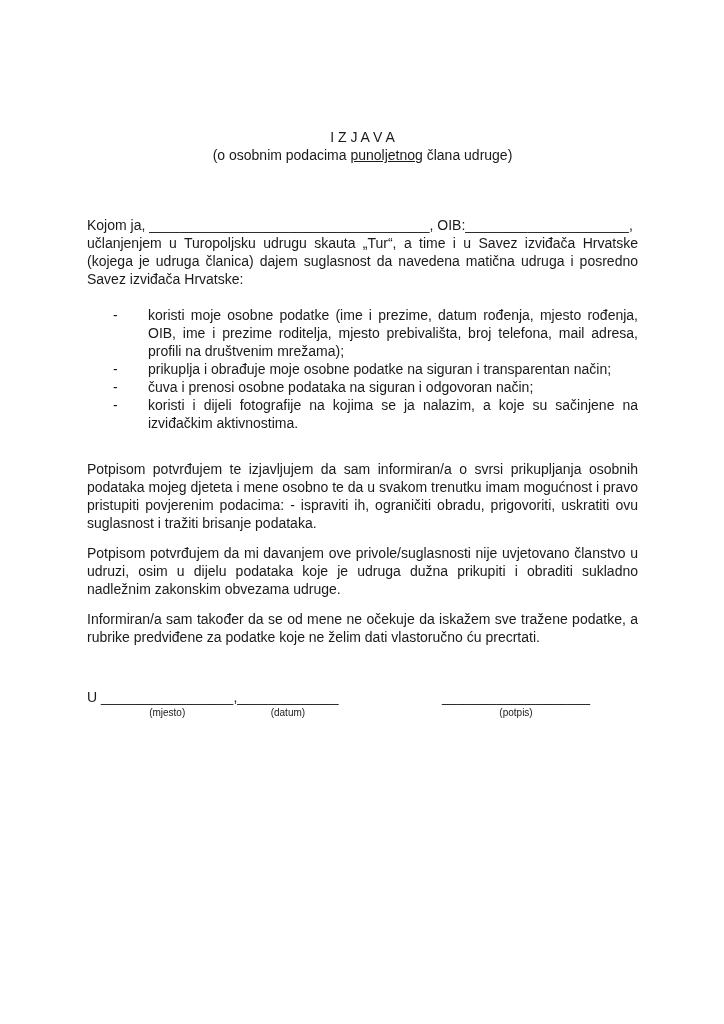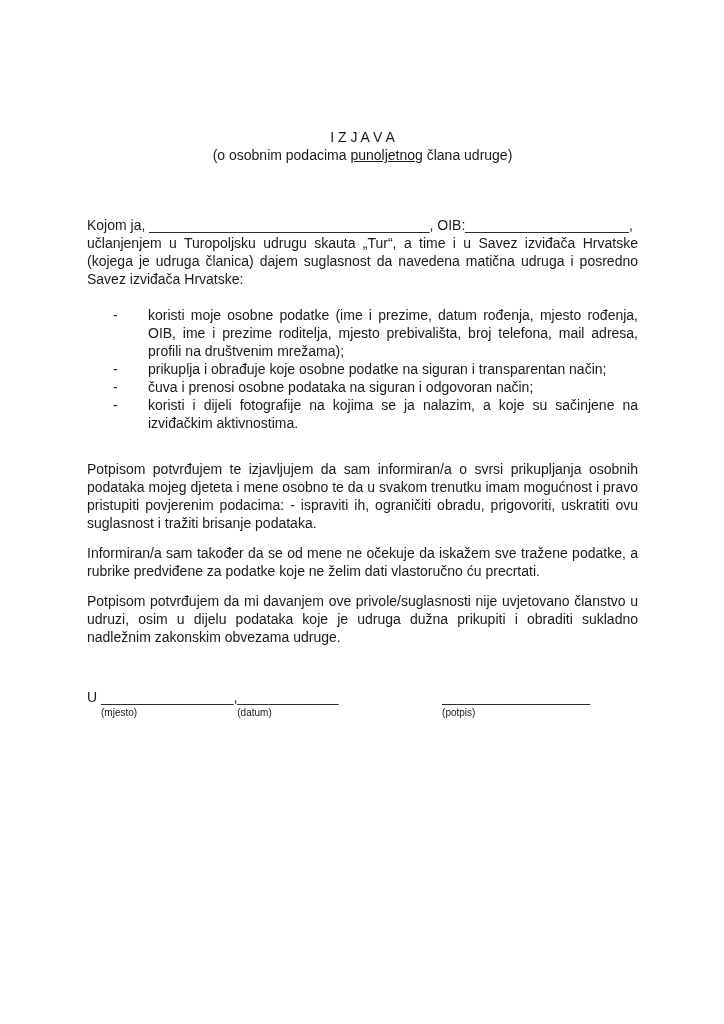--- a/index.html
+++ b/index.html
@@ -34,21 +34,21 @@
     justify-content: space-between;
     align-items: flex-start;
     margin-top: 42px;
     padding-right: 48px;
   }
   .sig-left { white-space: nowrap; }
   .blank { white-space: nowrap; }
   .blank-group {
     display: inline-flex;
     flex-direction: column;
-    align-items: flex-start;
+    align-items: center;
     vertical-align: baseline;
   }
   .sig-label { font-size: 10px; line-height: 13px; color: #1a1a1a; }
 </style>
 </head>
 <body>
 
 <div class="page">
 
   <div class="title-block">
@@ -60,37 +60,37 @@
 
   <div class="para para-intro">učlanjenjem u Turopoljsku udrugu skauta „Tur“, a time i u Savez izviđača Hrvatske (kojega je udruga članica) dajem suglasnost da navedena matična udruga i posredno Savez izviđača Hrvatske:</div>
 
   <div class="bullet-list">
     <div class="bullet">
       <span class="marker">-</span>
       <span class="btext">koristi moje osobne podatke (ime i prezime, datum rođenja, mjesto rođenja, OIB, ime i prezime roditelja, mjesto prebivališta, broj telefona, mail adresa, profili na društvenim mrežama);</span>
     </div>
     <div class="bullet">
       <span class="marker">-</span>
-      <span class="btext">prikuplja i obrađuje koje osobne podatke na siguran i transparentan način;</span>
+      <span class="btext">prikuplja i obrađuje moje osobne podatke na siguran i transparentan način;</span>
     </div>
     <div class="bullet">
       <span class="marker">-</span>
       <span class="btext">čuva i prenosi osobne podataka na siguran i odgovoran način;</span>
     </div>
     <div class="bullet">
       <span class="marker">-</span>
       <span class="btext">koristi i dijeli fotografije na kojima se ja nalazim, a koje su sačinjene na izviđačkim aktivnostima.</span>
     </div>
   </div>
 
   <div class="para para-consent">Potpisom potvrđujem te izjavljujem da sam informiran/a o svrsi prikupljanja osobnih podataka mojeg djeteta i mene osobno te da u svakom trenutku imam mogućnost i pravo pristupiti povjerenim podacima: - ispraviti ih, ograničiti obradu, prigovoriti, uskratiti ovu suglasnost i tražiti brisanje podataka.</div>
 
+  <div class="para para-membership">Potpisom potvrđujem da mi davanjem ove privole/suglasnosti nije uvjetovano članstvo u udruzi, osim u dijelu podataka koje je udruga dužna prikupiti i obraditi sukladno nadležnim zakonskim obvezama udruge.</div>
+
   <div class="para para-informed">Informiran/a sam također da se od mene ne očekuje da iskažem sve tražene podatke, a rubrike predviđene za podatke koje ne želim dati vlastoručno ću precrtati.</div>
-
-  <div class="para para-membership">Potpisom potvrđujem da mi davanjem ove privole/suglasnosti nije uvjetovano članstvo u udruzi, osim u dijelu podataka koje je udruga dužna prikupiti i obraditi sukladno nadležnim zakonskim obvezama udruge.</div>
 
   <div class="sig-row">
     <span class="sig-left"><span>U </span><span class="blank-group">
           <span class="blank">_________________</span>
           <span class="sig-label">(mjesto)</span>
         </span><span>,</span><span class="blank-group">
           <span class="blank">_____________</span>
           <span class="sig-label">(datum)</span>
         </span></span>
     <span class="blank-group">

